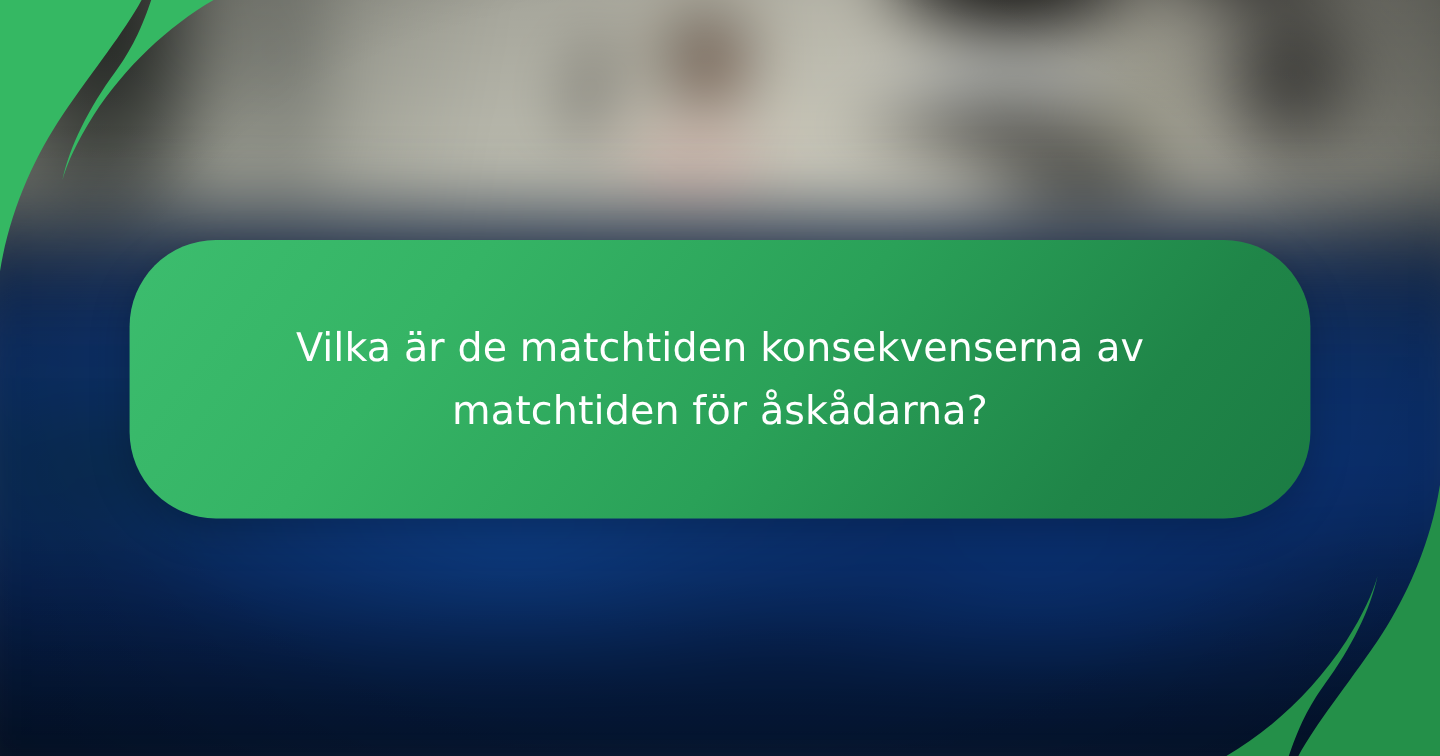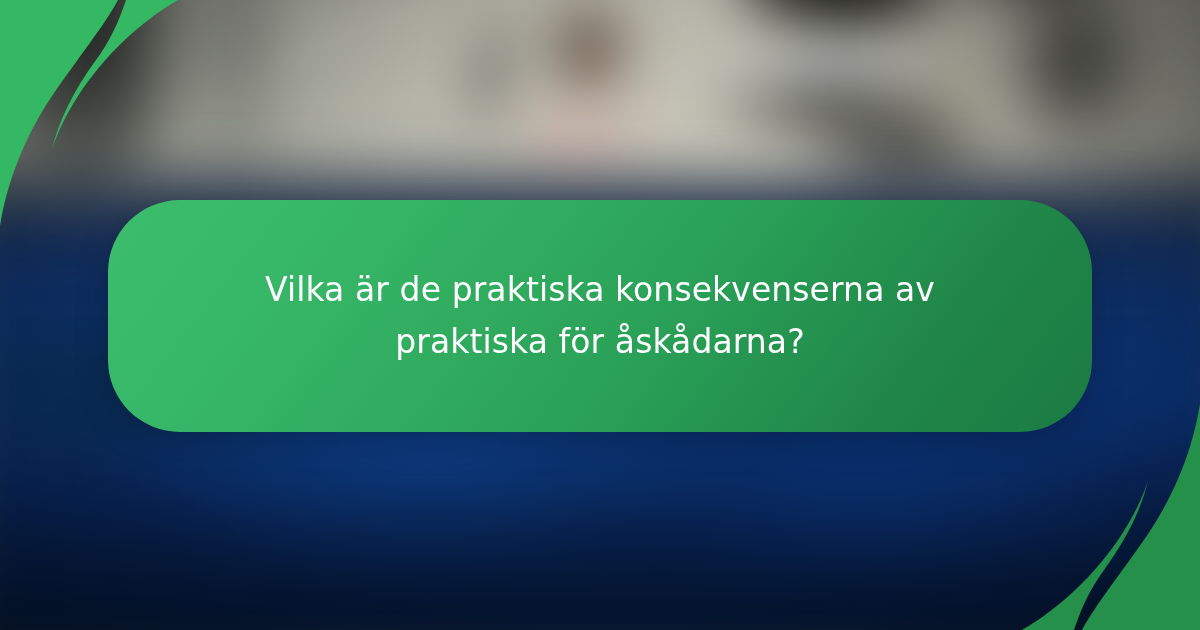--- a/index.html
+++ b/index.html
@@ -138,16 +138,16 @@
   </div>
 
   <div class="leaf leaf-br">
     <svg viewBox="0 0 230 260" xmlns="http://www.w3.org/2000/svg" aria-hidden="true">
       <path fill="#249049" d="M0,0 L118,0 C104,26 78,58 52,96 C28,132 8,176 0,226 Z"></path>
       <path fill="#249049" d="M126,0 L178,0 C140,22 104,56 78,96 C64,118 56,136 52,150 C58,122 74,90 96,60 C106,46 116,30 126,0 Z"></path>
     </svg>
   </div>
 
   <div class="card">
-    <h1 class="card-title">Vilka är de praktiska konsekvenserna av praktiska för åskådarna?</h1>
+    <h1 class="card-title">Vilka är de matchtiden konsekvenserna av matchtiden för åskådarna?</h1>
   </div>
 
 </div>
 
 </body></html>

